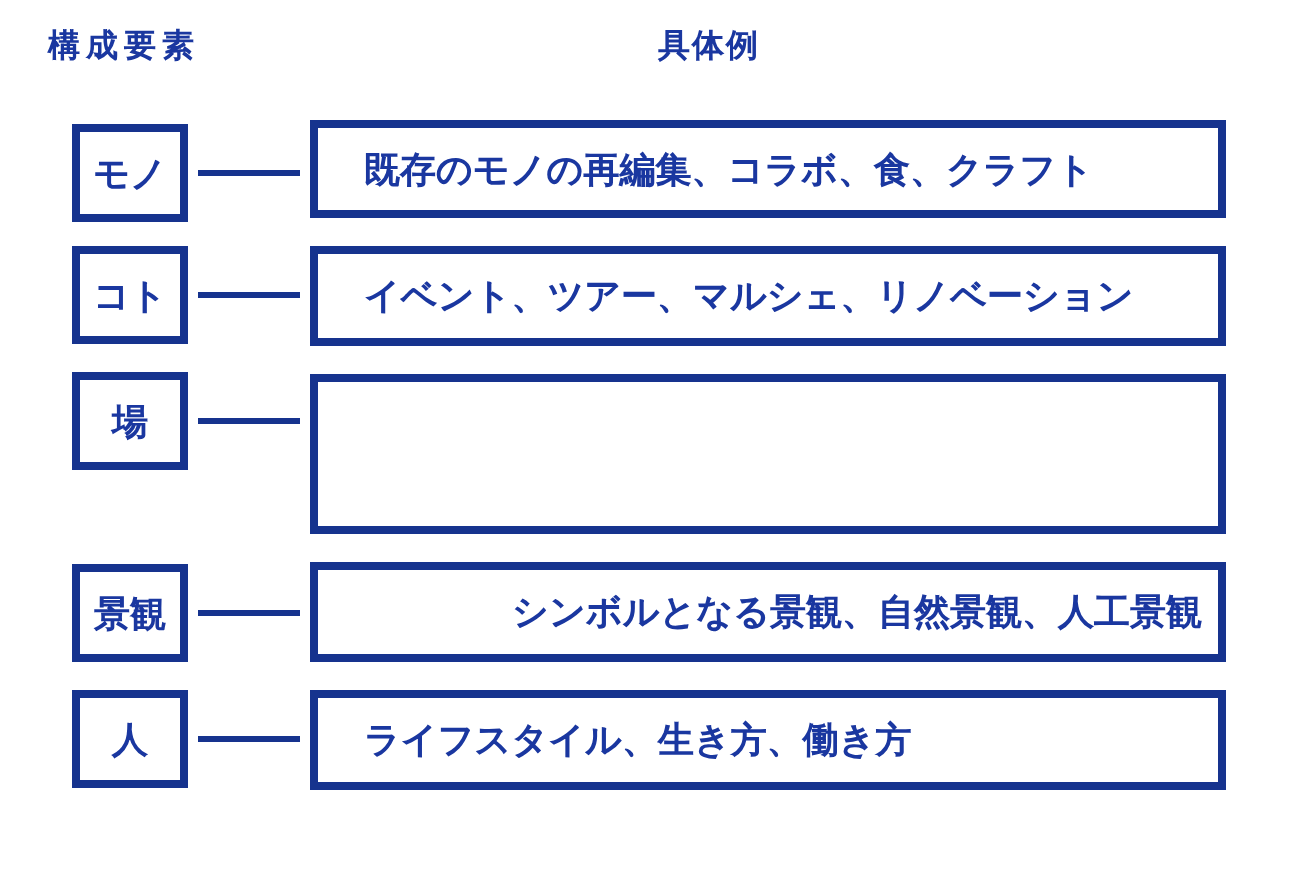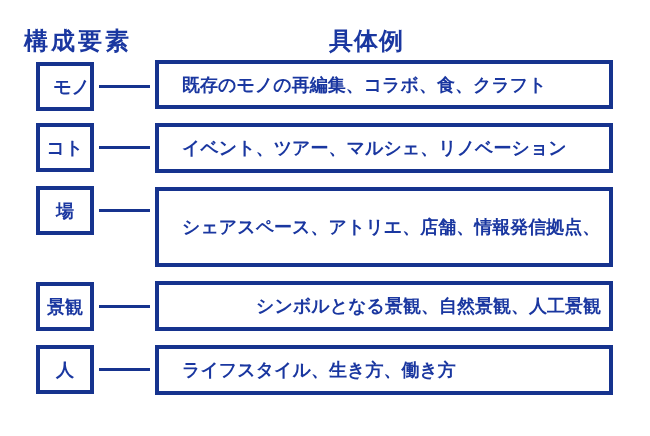--- a/index.html
+++ b/index.html
@@ -13,22 +13,22 @@
     width: 650px;
     height: 436px;
     background: var(--bg);
     overflow: hidden;
     font-family: "Liberation Sans", "DejaVu Sans", sans-serif;
     font-weight: bold;
     color: var(--text-blue);
   }
   .col-header {
     position: absolute;
-    top: 25px;
-    font-size: 24px;
+    top: 13px;
+    font-size: 16px;
     letter-spacing: 3px;
     white-space: nowrap;
   }
   .hdr-left  { left: 24px; }
   .hdr-right { left: 329px; letter-spacing: 1px; }
 
   .lbox {
     position: absolute;
     left: 36px;
     width: 58px;
@@ -59,21 +59,21 @@
     display: flex;
     flex-direction: column;
     justify-content: center;
     padding-left: 23px;
     padding-right: 8px;
     font-size: 18px;
     line-height: 32px;
     white-space: nowrap;
   }
   
-  .r1 .lbox { top: 62px; justify-content: flex-end; }  .r1 .conn { top: 85px; }  .r1 .rbox { top: 60px;  height: 49px; }
+  .r1 .lbox { top: 62px; }  .r1 .conn { top: 85px; }  .r1 .rbox { top: 60px;  height: 49px; }
   .r2 .lbox { top: 123px; } .r2 .conn { top: 146px; } .r2 .rbox { top: 123px; height: 50px; }
   .r3 .lbox { top: 186px; } .r3 .conn { top: 209px; } .r3 .rbox { top: 187px; height: 80px; }
   .r4 .lbox { top: 282px; } .r4 .conn { top: 305px; } .r4 .rbox { top: 281px; height: 50px; align-items: flex-end; }
   .r5 .lbox { top: 345px; } .r5 .conn { top: 368px; } .r5 .rbox { top: 345px; height: 50px; }
 </style>
 </head>
 <body>
 
 <div class="canvas">
 
@@ -100,21 +100,20 @@
       <span>イベント、ツアー、マルシェ、リノベーション</span>
     </div>
   </div>
 
   <div class="row r3">
     <div class="lbox">
       <span>場</span>
     </div>
     <div class="conn"></div>
     <div class="rbox">
-      <span>シェアスペース、アトリエ、店舗、情報発信拠点、</span>
     </div>
   </div>
 
   <div class="row r4">
     <div class="lbox">
       <span>景観</span>
     </div>
     <div class="conn"></div>
     <div class="rbox">
       <span>シンボルとなる景観、自然景観、人工景観</span>

